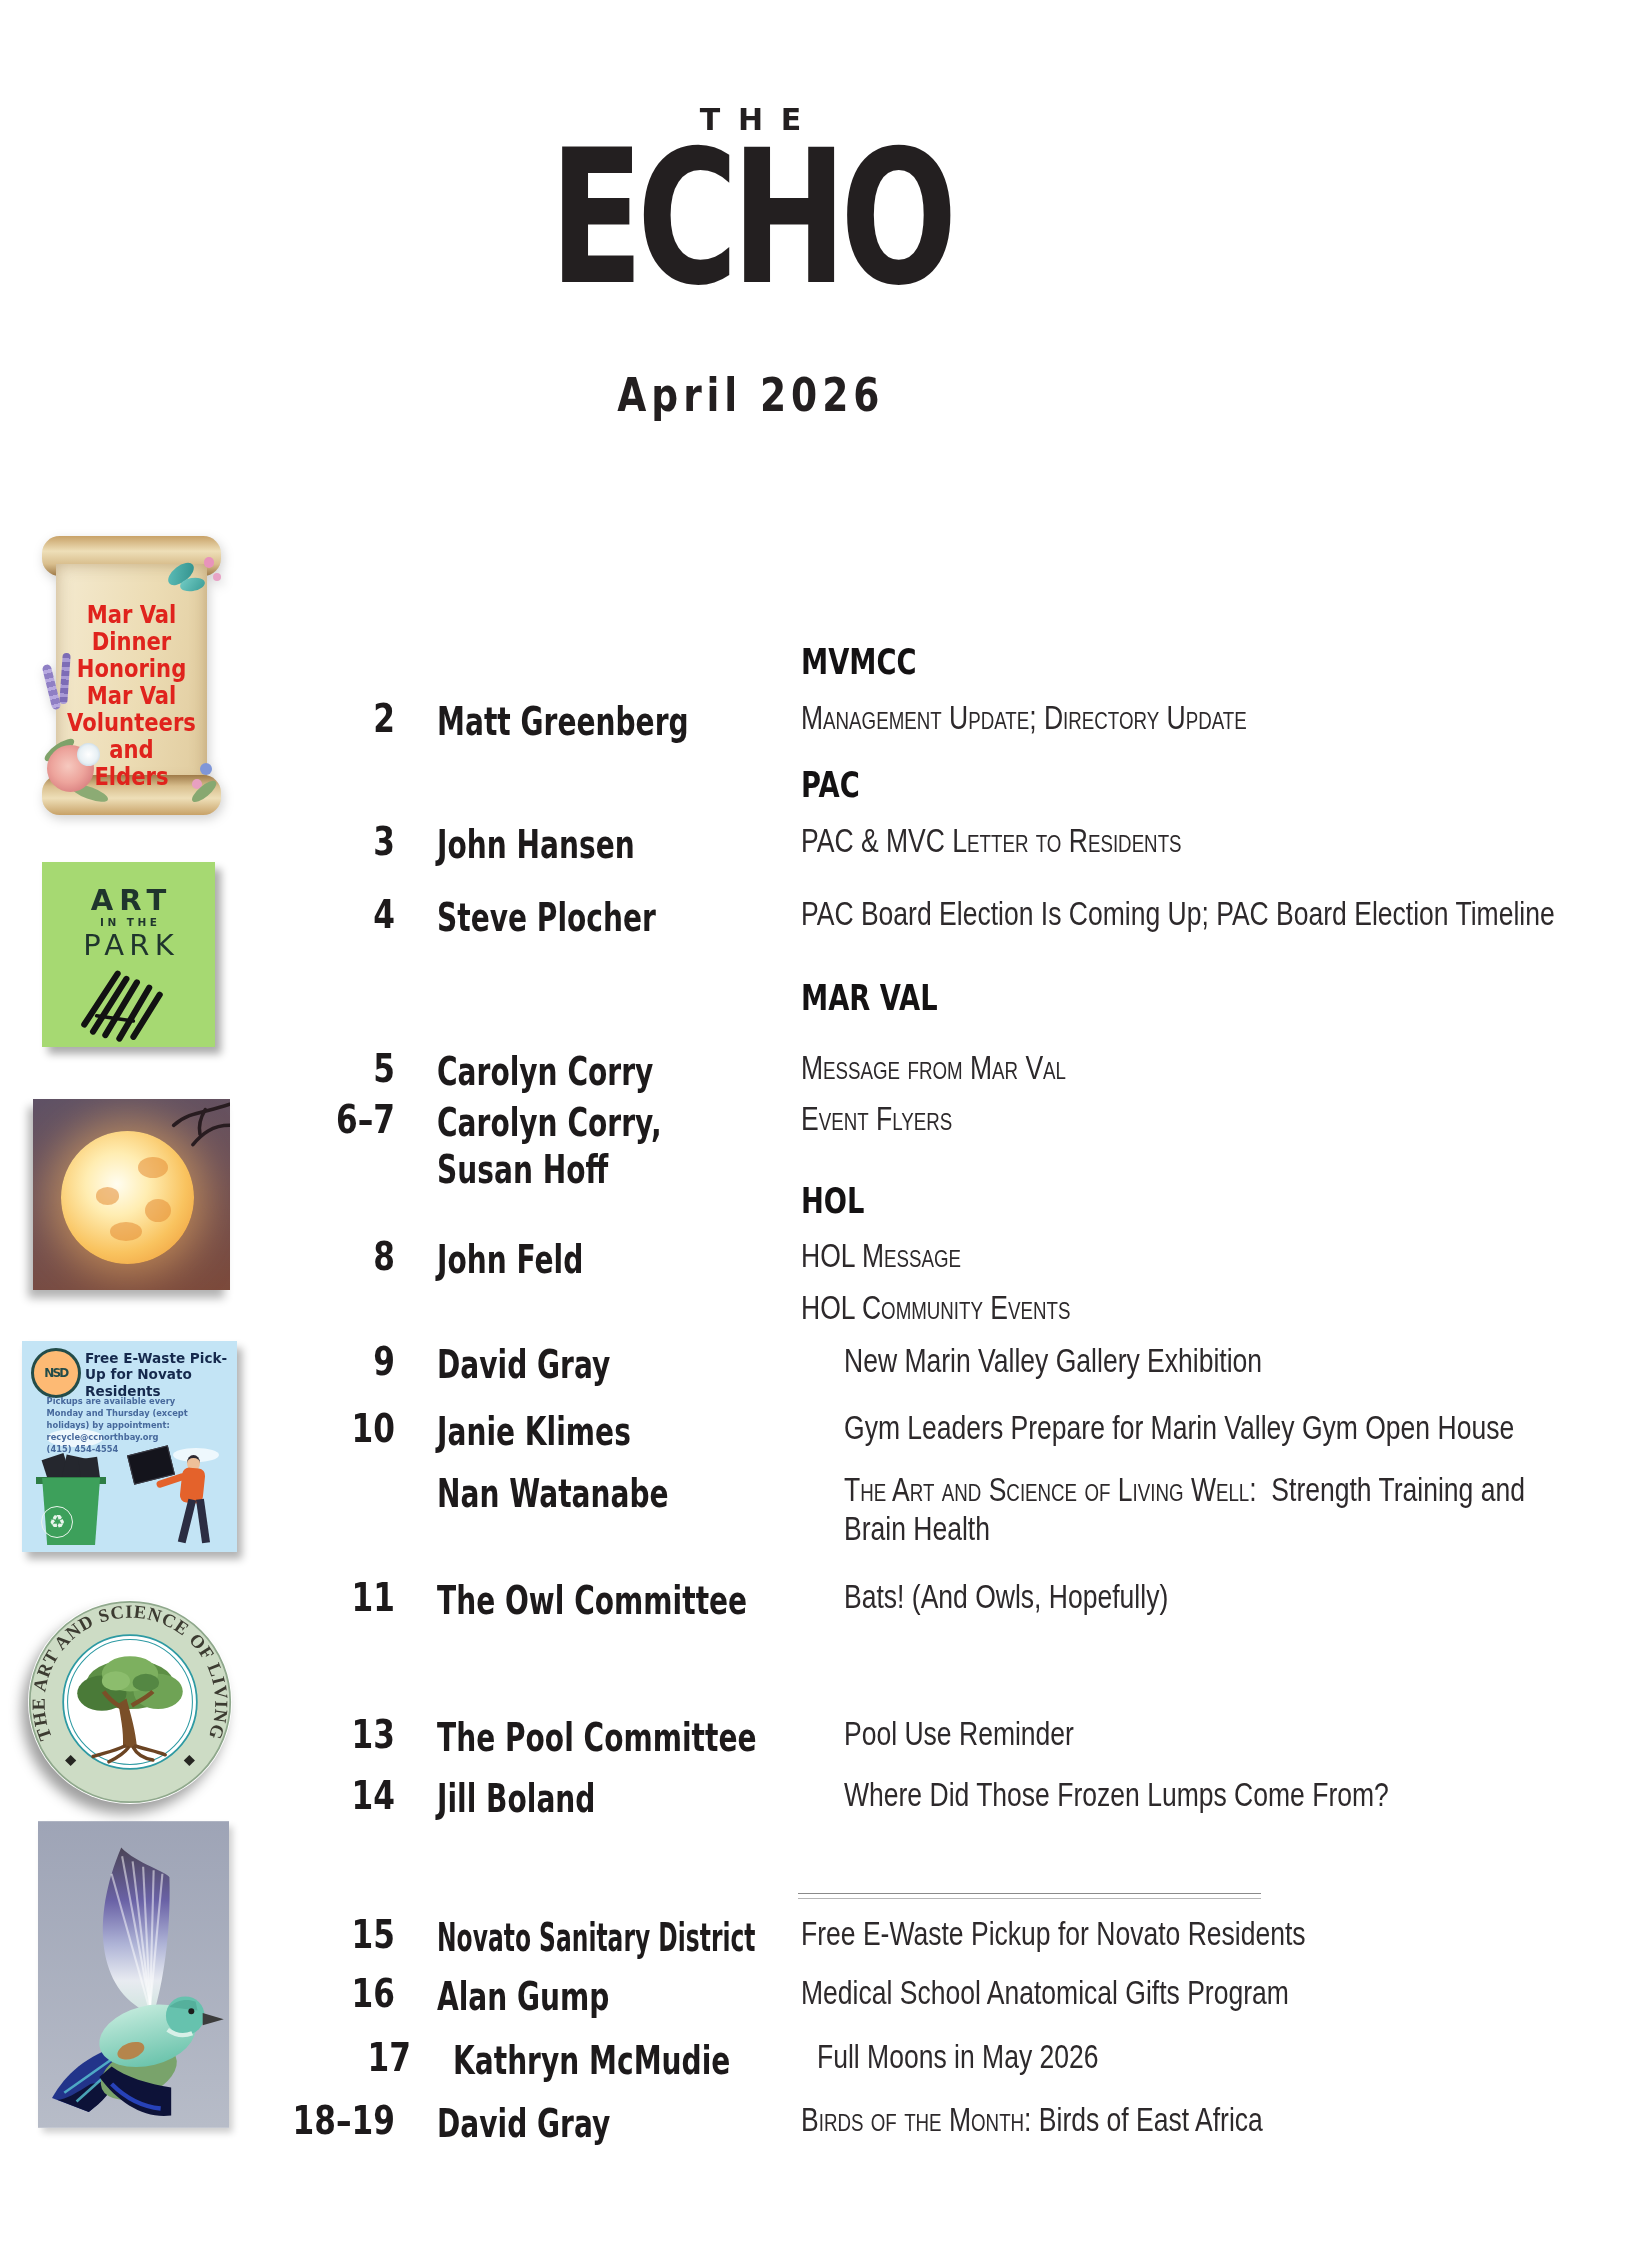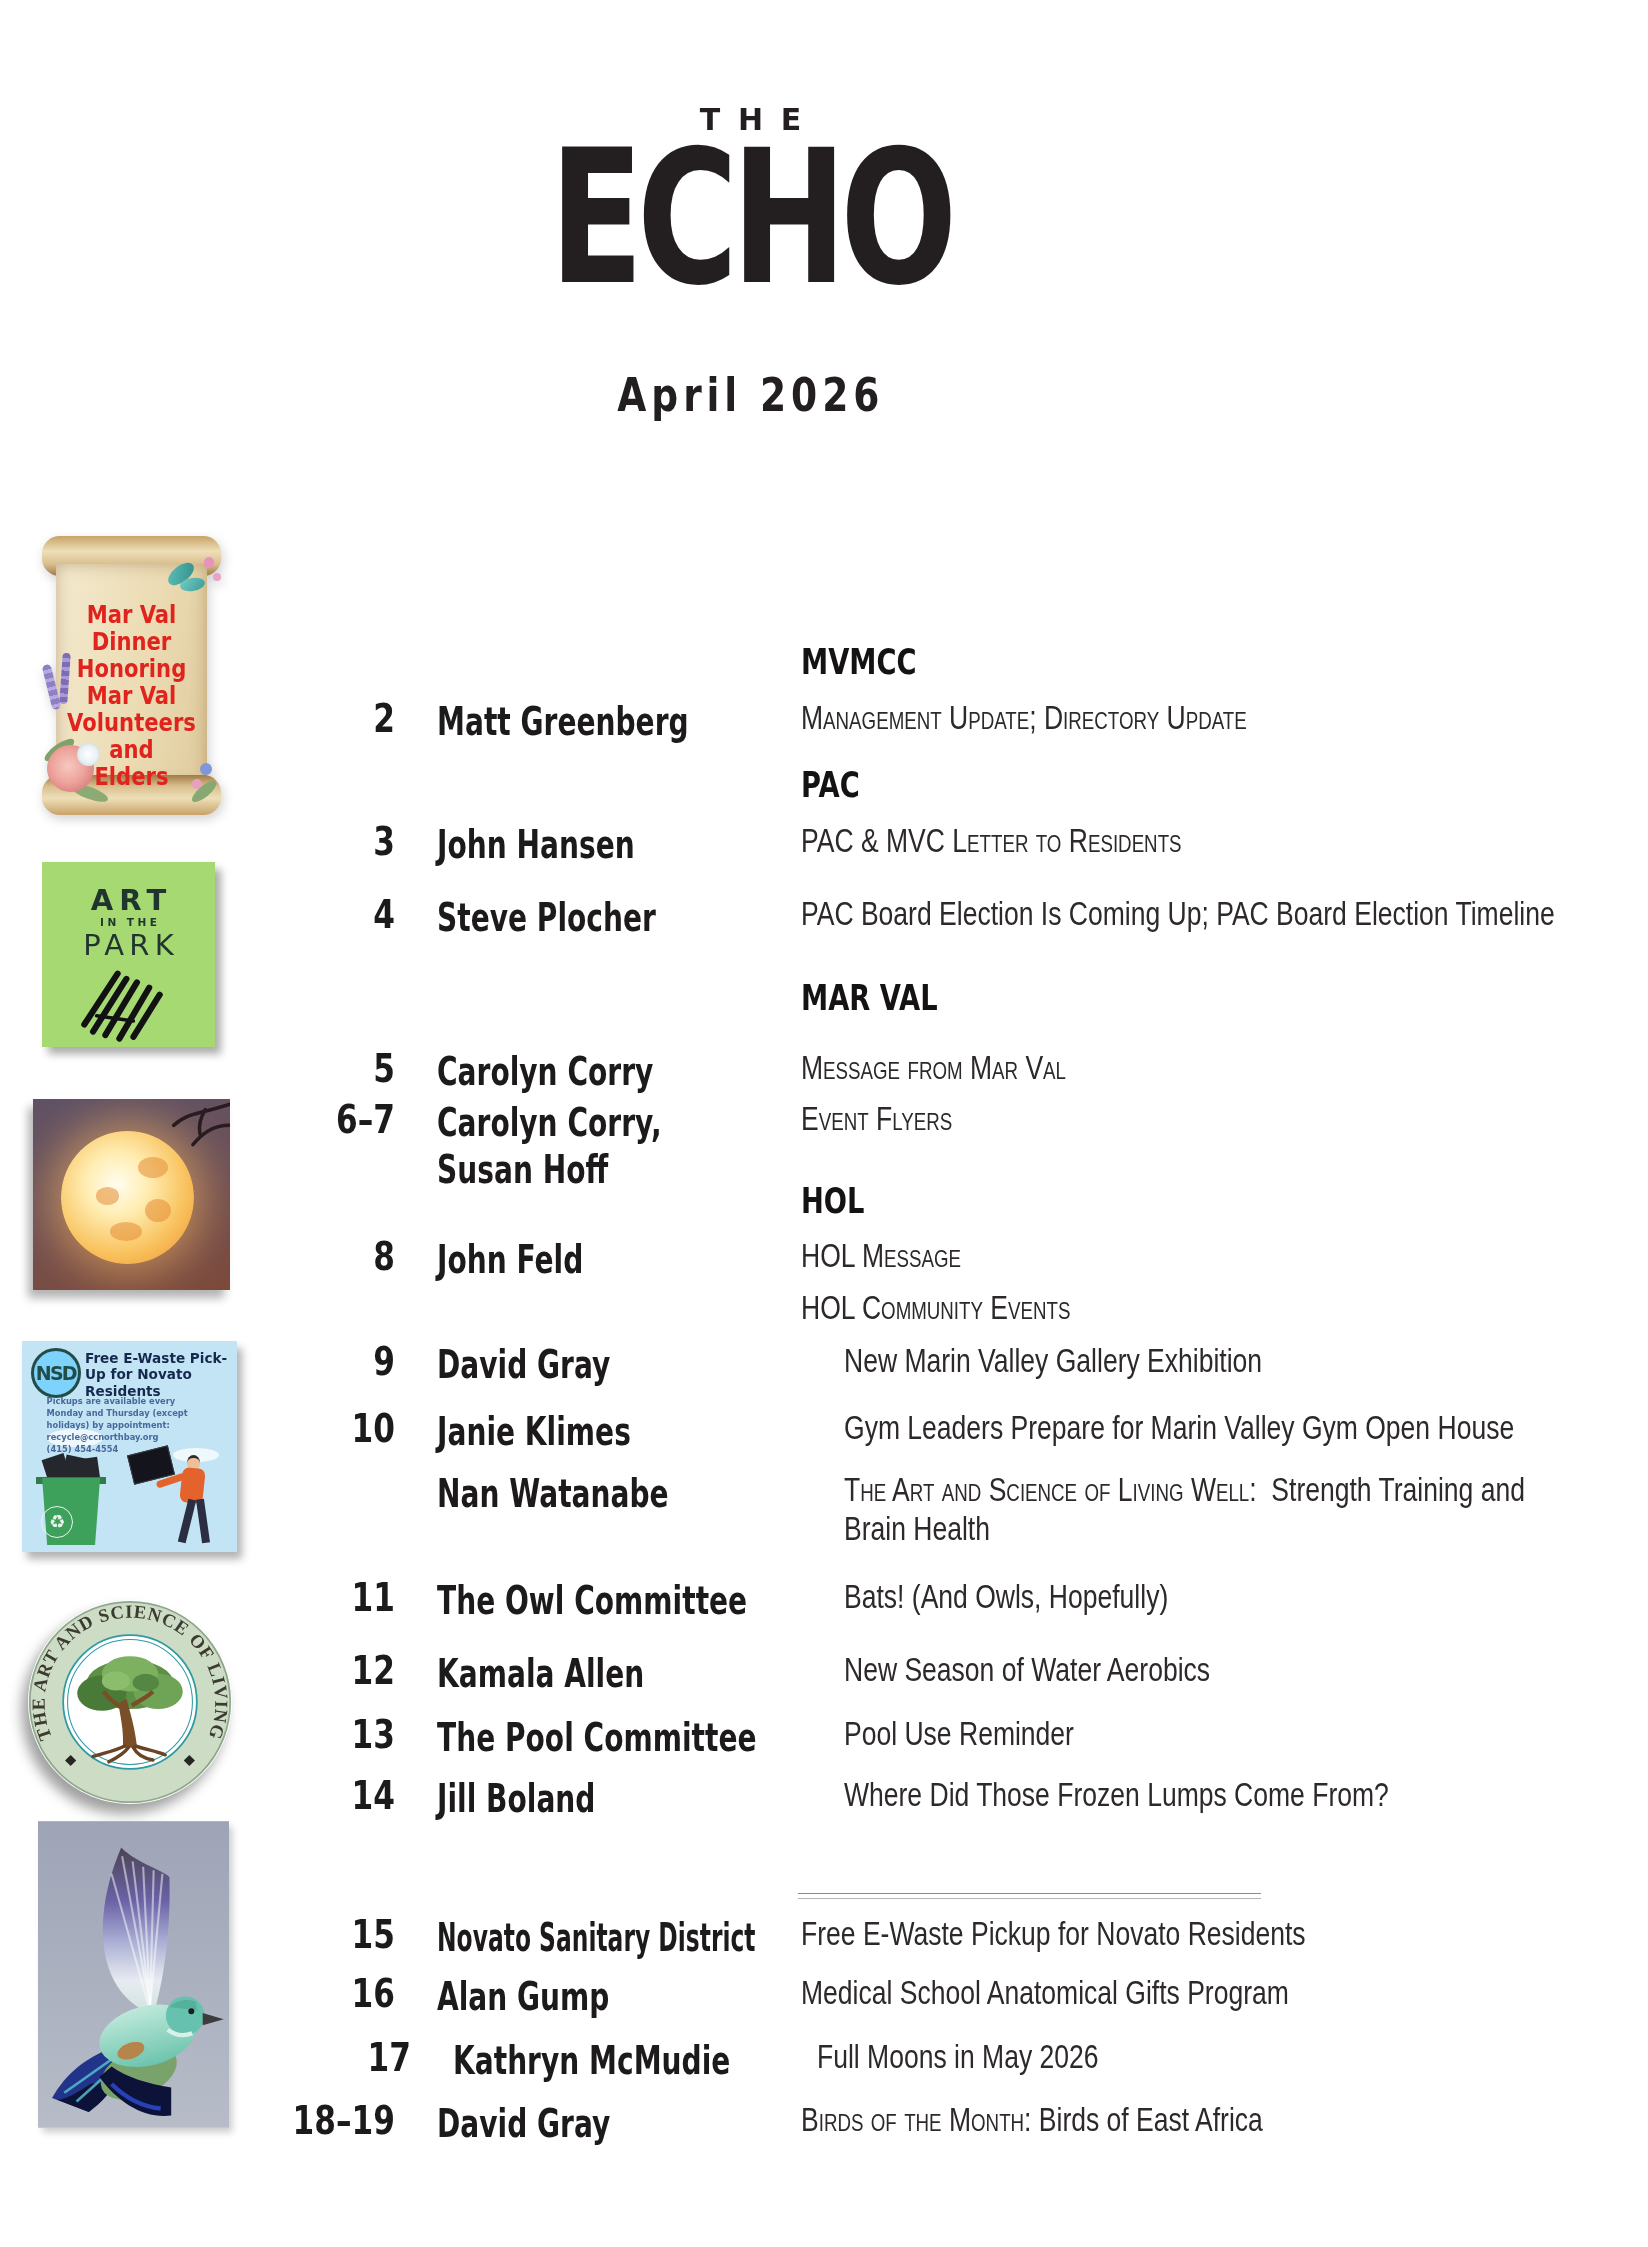--- a/index.html
+++ b/index.html
@@ -95,22 +95,22 @@
     box-shadow:-5.3px 8px 8.8px rgba(0,0,0,.3);}
   .moon{position:absolute;left:28px;top:32px;width:133px;height:133px;border-radius:50%;
     background:radial-gradient(circle at 42% 40%,#fffdf0 0%,#ffedb2 28%,#f9c35f 62%,#ef9f3d 88%,#e78c33 100%);
     box-shadow:0 0 40px 12.3px rgba(255,190,100,.5);}
   .moon i{position:absolute;border-radius:50%;background:rgba(228,140,52,.55);}
 
   
   .ewaste{left:22px;top:1341px;width:215px;height:211px;background:#c3e4f5;
     box-shadow:5.3px 7px 8px rgba(0,0,0,.3);}
   .nsd{position:absolute;left:8.8px;top:7px;width:44px;height:44px;border-radius:50%;
-    border:3.5px solid #234c49;background:#7dd3fc;display:flex;align-items:center;justify-content:center;
-    font-family:"DejaVu Sans",sans-serif;font-weight:bold;font-size:19px;letter-spacing:-1.8px;color:#234c49;}
+    border:3.5px solid #234c49;background:#fdba74;display:flex;align-items:center;justify-content:center;
+    font-family:"DejaVu Sans",sans-serif;font-weight:bold;font-size:12px;letter-spacing:-1.8px;color:#234c49;}
   .ew-head{position:absolute;left:63px;top:8.8px;width:149px;
     font-family:"DejaVu Sans",sans-serif;font-weight:bold;font-size:13.6px;line-height:1.22;color:#15294d;}
   .ew-detail{position:absolute;left:24.6px;right:5.3px;top:54px;text-align:left;
     font-family:"DejaVu Sans",sans-serif;font-weight:bold;font-size:8.3px;line-height:12px;
     color:#47699c;white-space:pre-line;}
   .cloud{position:absolute;background:#eef8fd;border-radius:50%;}
   .bin{position:absolute;left:17.6px;bottom:7px;width:63px;height:67px;background:#3da05b;
     clip-path:polygon(4% 0,96% 0,88% 100%,12% 100%);}
   .bin-lid{position:absolute;left:14px;bottom:68px;width:70px;height:7px;background:#2d7d45;}
   .recycle{position:absolute;left:19.3px;bottom:14px;width:30px;height:30px;border-radius:50%;
@@ -204,25 +204,20 @@
       </div>
       <div class="row" style="top: 1470px;">
         <span class="author">Nan Watanabe</span>
         <span class="title indent"><span class="sc">The Art and Science of Living Well:</span><span>  Strength Training and
 Brain Health</span></span>
       </div>
       <div class="row" style="top: 1577px;">
         <span class="num">11</span>
         <span class="author">The Owl Committee</span>
         <span class="title indent"><span>Bats! (And Owls, Hopefully)</span></span>
-      </div>
-      <div class="row" style="top: 1650px;">
-        <span class="num">12</span>
-        <span class="author">Kamala Allen</span>
-        <span class="title indent"><span>New Season of Water Aerobics</span></span>
       </div>
       <div class="row" style="top: 1714px;">
         <span class="num">13</span>
         <span class="author">The Pool Committee</span>
         <span class="title indent"><span>Pool Use Reminder</span></span>
       </div>
       <div class="row" style="top: 1775px;">
         <span class="num">14</span>
         <span class="author">Jill Boland</span>
         <span class="title indent"><span>Where Did Those Frozen Lumps Come From?</span></span>

